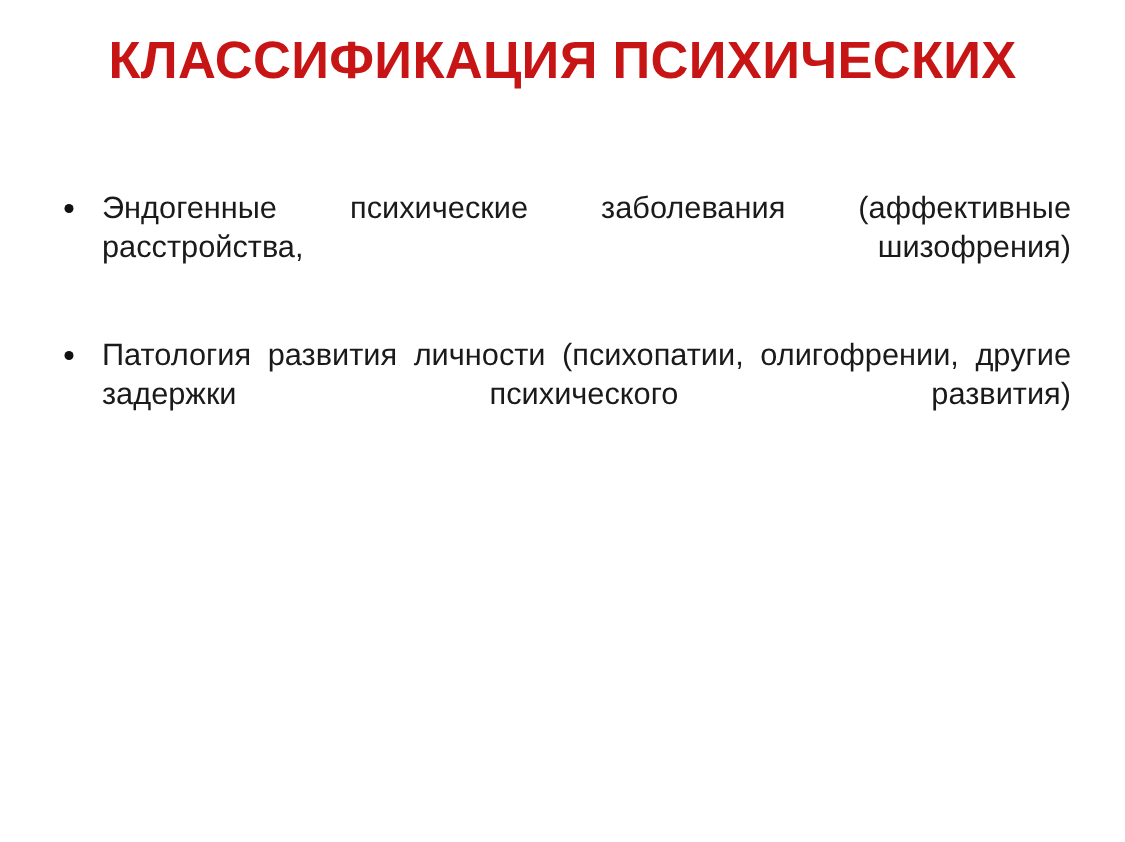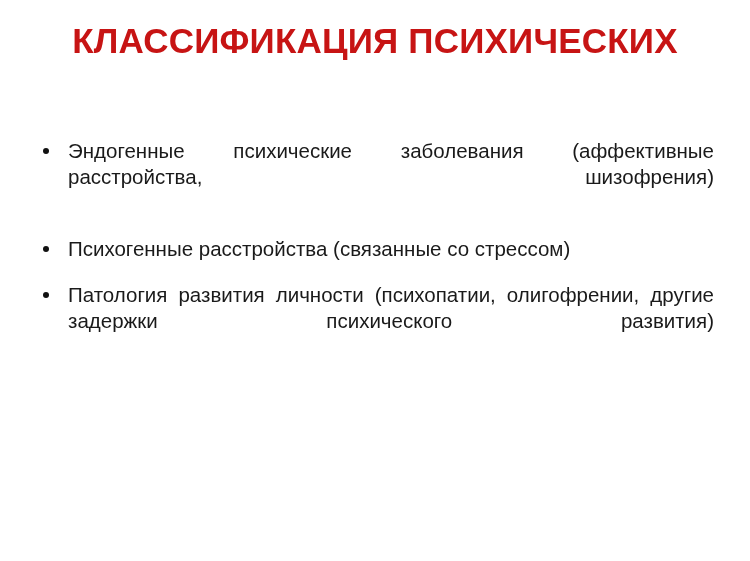--- a/index.html
+++ b/index.html
@@ -48,21 +48,21 @@
     left: 36px;
     width: 678px;
     margin: 0;
     padding: 0;
     list-style: none;
   }
 
   .bullet-item {
     position: relative;
     padding-left: 32px;
-    margin: 12px 0 20px 0;
+    margin: 0 0 20px 0;
     color: #1a1a1a;
     font-size: 20.5px;
     line-height: 26px;
     text-align: justify;
     text-justify: inter-word;
     font-family: "Liberation Sans", "DejaVu Sans", sans-serif;
   }
   .bullet-item:last-child {
     margin-bottom: 0;
   }
@@ -101,24 +101,20 @@
 
   <ul class="bullet-list">
 
     <li class="bullet-item">
       <span class="bullet-marker"></span>
       <span class="bullet-text">Эндогенные психические заболевания (аффективные расстройства, шизофрения)</span>
     </li>
 
 
 
-    <li class="bullet-item nowrap-line">
-      <span class="bullet-marker"></span>
-      <span class="bullet-text">Психогенные расстройства (связанные со стрессом)</span>
-    </li>
 
     <li class="bullet-item">
       <span class="bullet-marker"></span>
       <span class="bullet-text">Патология развития личности (психопатии, олигофрении, другие задержки психического развития)</span>
     </li>
 
   </ul>
 
 </div>
 

